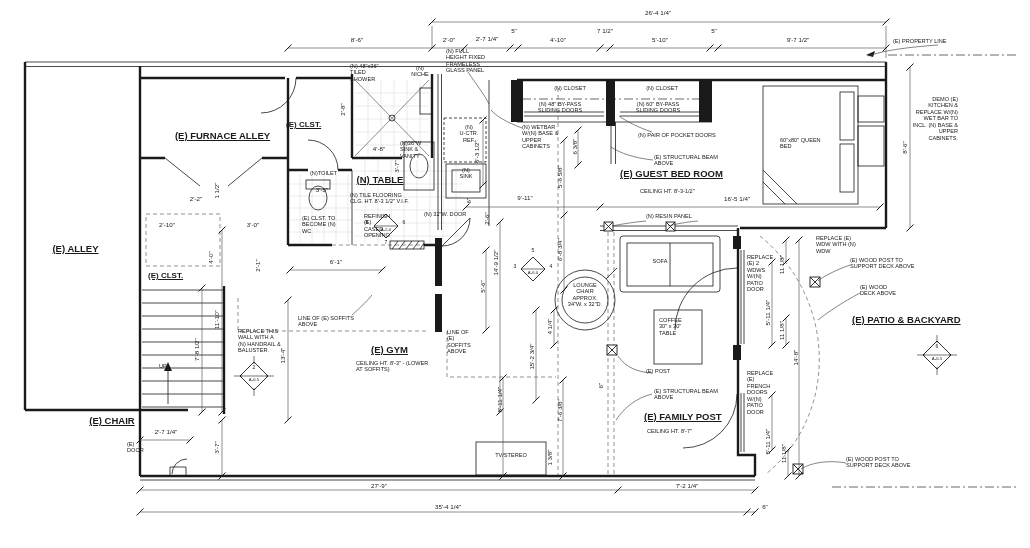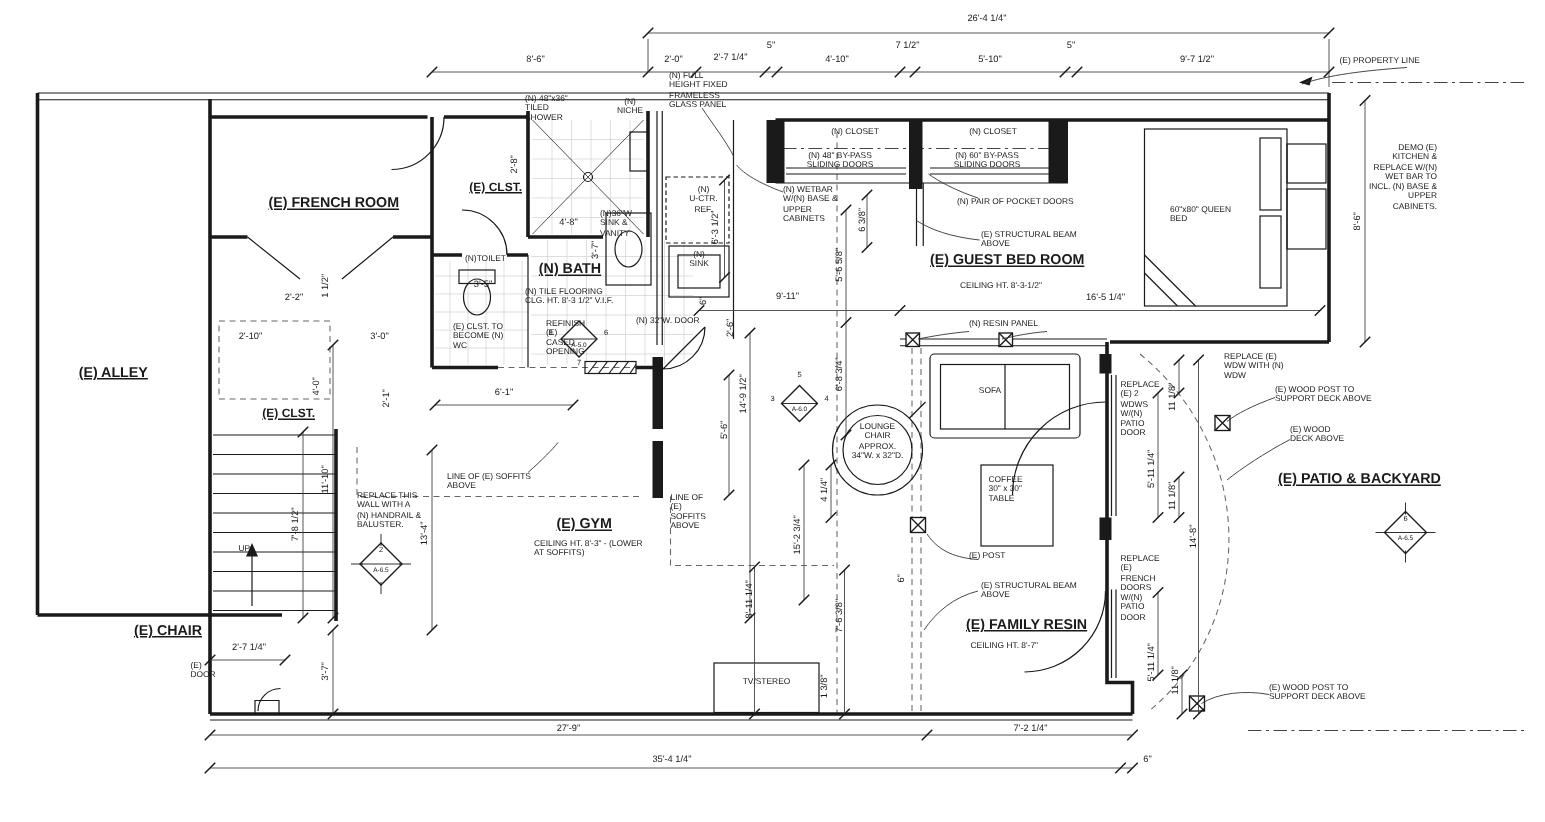--- a/index.html
+++ b/index.html
@@ -3,21 +3,21 @@
 <meta charset="utf-8">
 <style>
   html,body{margin:0;padding:0;background:#fff}
   .sheet{position:relative;width:1030px;height:548px;background:#fff;overflow:hidden;
          font-family:"Liberation Sans",sans-serif;color:#1a1a1a}
   .sheet svg{position:absolute;left:0;top:0}
   .lbl{position:absolute;white-space:pre-line;line-height:1.15;color:#1a1a1a}
   .n{font-size:5.6px}
   .d{font-size:6.2px;text-align:center;white-space:nowrap}
   .r{font-size:9.5px;font-weight:bold;text-decoration:underline;white-space:nowrap;text-align:center}
-  .rs{font-size:8px;font-weight:bold;text-decoration:underline;white-space:nowrap;text-align:right}
+  .rs{font-size:8px;font-weight:bold;text-decoration:underline;white-space:nowrap;text-align:left}
   .v{transform:rotate(-90deg);transform-origin:center center}
   .ctr{text-align:center}
   .rt{text-align:right}
   .mk{position:absolute;font-size:5px;text-align:center;white-space:nowrap}
   .mks{position:absolute;font-size:4.3px;text-align:center;white-space:nowrap}
 </style>
 </head>
 <body>
 
 <div class="sheet">
@@ -185,32 +185,32 @@
     <path d="M254 362 L268 376 L254 390 L240 376 Z"></path>
         <path d="M240 376 H268" stroke-width="0.6"></path>
     <path d="M254 356 V364 M254 388 V396 M234 376 H242 M266 376 H274" stroke-width="0.6"></path>
     <path d="M937 341 L951 355 L937 369 L923 355 Z"></path>
         <path d="M923 355 H951" stroke-width="0.6"></path>
     <path d="M937 335 V343 M937 367 V375 M917 355 H925 M949 355 H957" stroke-width="0.6"></path>
   </g>
 </svg>
 
 <div class="lbl r ctr" style="left:28px;top:244px;width:95px">(E) ALLEY</div>
-<div class="lbl r ctr" style="left:160px;top:131px;width:125px">(E) FRENCH ROOM</div>
+<div class="lbl r ctr" style="left:160px;top:131px;width:125px">(E) FURNACE ALLEY</div>
 <div class="lbl rs" style="left:286px;top:120px;width:62px">(E) CLST.</div>
 <div class="lbl rs" style="left:148px;top:271px;width:62px">(E) CLST.</div>
-<div class="lbl r ctr" style="left:344px;top:175px;width:72px">(N) BATH</div>
+<div class="lbl r ctr" style="left:344px;top:175px;width:72px">(N) TABLE</div>
 <div class="lbl n" style="left:350px;top:192px;width:90px">(N) TILE FLOORING
 CLG. HT. 8'-3 1/2" V.I.F.</div>
 <div class="lbl r ctr" style="left:352px;top:345px;width:75px">(E) GYM</div>
 <div class="lbl n" style="left:356px;top:360px;width:115px">CEILING HT. 8'-3" - (LOWER
 AT SOFFITS)</div>
 <div class="lbl r" style="left:620px;top:169px;width:160px;text-align:left">(E) GUEST BED ROOM</div>
 <div class="lbl n" style="left:640px;top:188px;width:110px">CEILING HT. 8'-3-1/2"</div>
-<div class="lbl r" style="left:644px;top:412px;width:140px;text-align:left">(E) FAMILY RESIN</div>
+<div class="lbl r" style="left:644px;top:412px;width:140px;text-align:left">(E) FAMILY POST</div>
 <div class="lbl n" style="left:647px;top:428px;width:95px">CEILING HT. 8'-7"</div>
 <div class="lbl r ctr" style="left:72px;top:416px;width:80px">(E) CHAIR</div>
 <div class="lbl r" style="left:852px;top:315px;width:145px;text-align:left">(E) PATIO &amp; BACKYARD</div>
 
 <div class="lbl n" style="left:893px;top:38px;width:85px">(E) PROPERTY LINE</div>
 <div class="lbl n" style="left:446px;top:48px;width:55px">(N) FULL
 HEIGHT FIXED
 FRAMELESS
 GLASS PANEL</div>
 <div class="lbl n" style="left:350px;top:63px;width:48px">(N) 48"x36"

